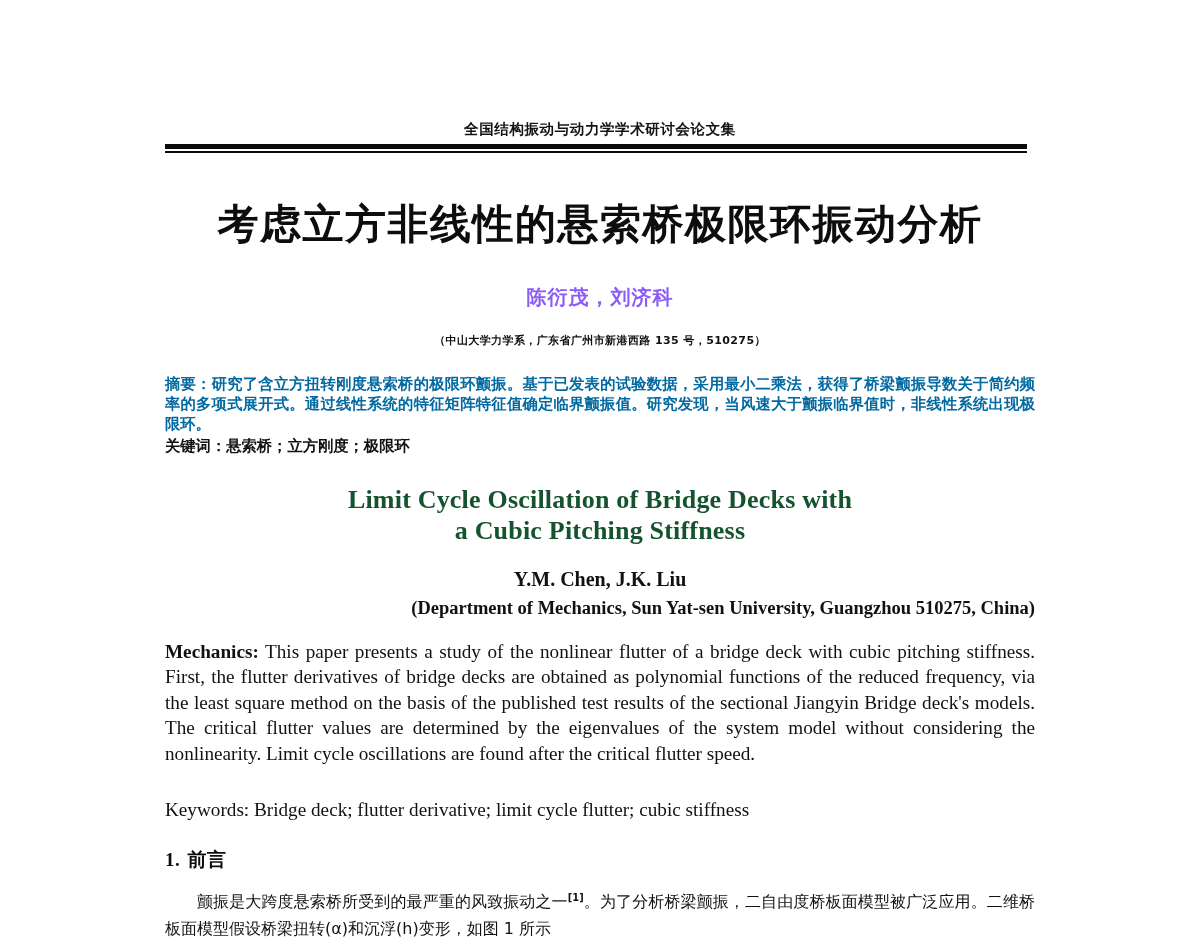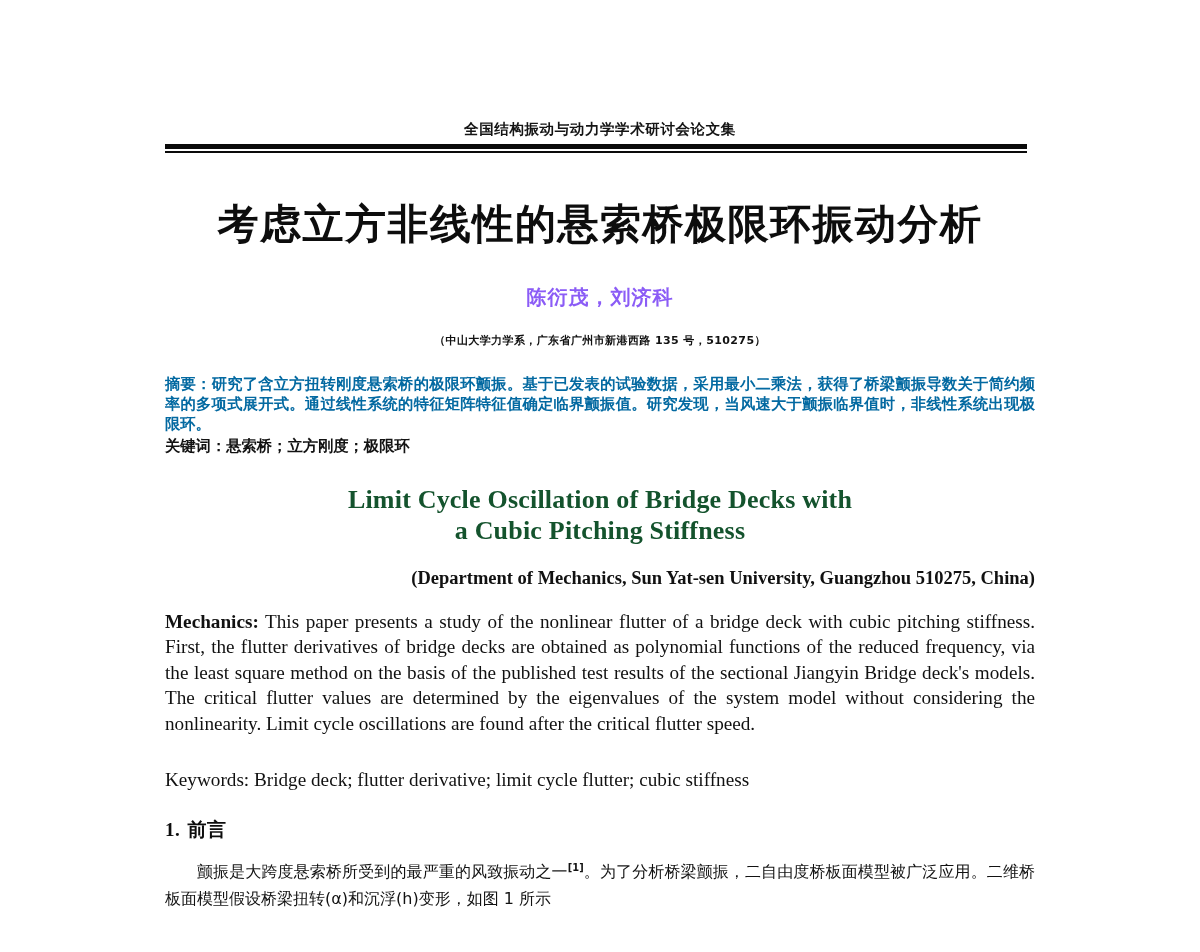--- a/index.html
+++ b/index.html
@@ -210,20 +210,21 @@
 
     <div class="cn-keywords">
       <span class="lbl">关键词：</span><span>悬索桥；立方刚度；极限环</span>
     </div>
 
     <h2 class="en-title">
       <span>Limit Cycle Oscillation of Bridge Decks with</span><br>
       <span>a Cubic Pitching Stiffness</span>
     </h2>
 
+    <div class="en-authors">Y.M. Chen, J.K. Liu</div>
 
     <div class="en-affil">(Department of Mechanics, Sun Yat-sen University, Guangzhou 510275, China)</div>
 
     <div class="en-abstract">
       <span class="lead">Mechanics:</span>
       <span>This paper presents a study of the nonlinear flutter of a bridge deck with cubic pitching stiffness. First, the flutter derivatives of bridge decks are obtained as polynomial functions of the reduced frequency, via the least square method on the basis of the published test results of the sectional Jiangyin Bridge deck's models. The critical flutter values are determined by the eigenvalues of the system model without considering the nonlinearity. Limit cycle oscillations are found after the critical flutter speed.</span>
     </div>
 
     <div class="en-keywords">
       <span class="lead">Keywords:</span>

